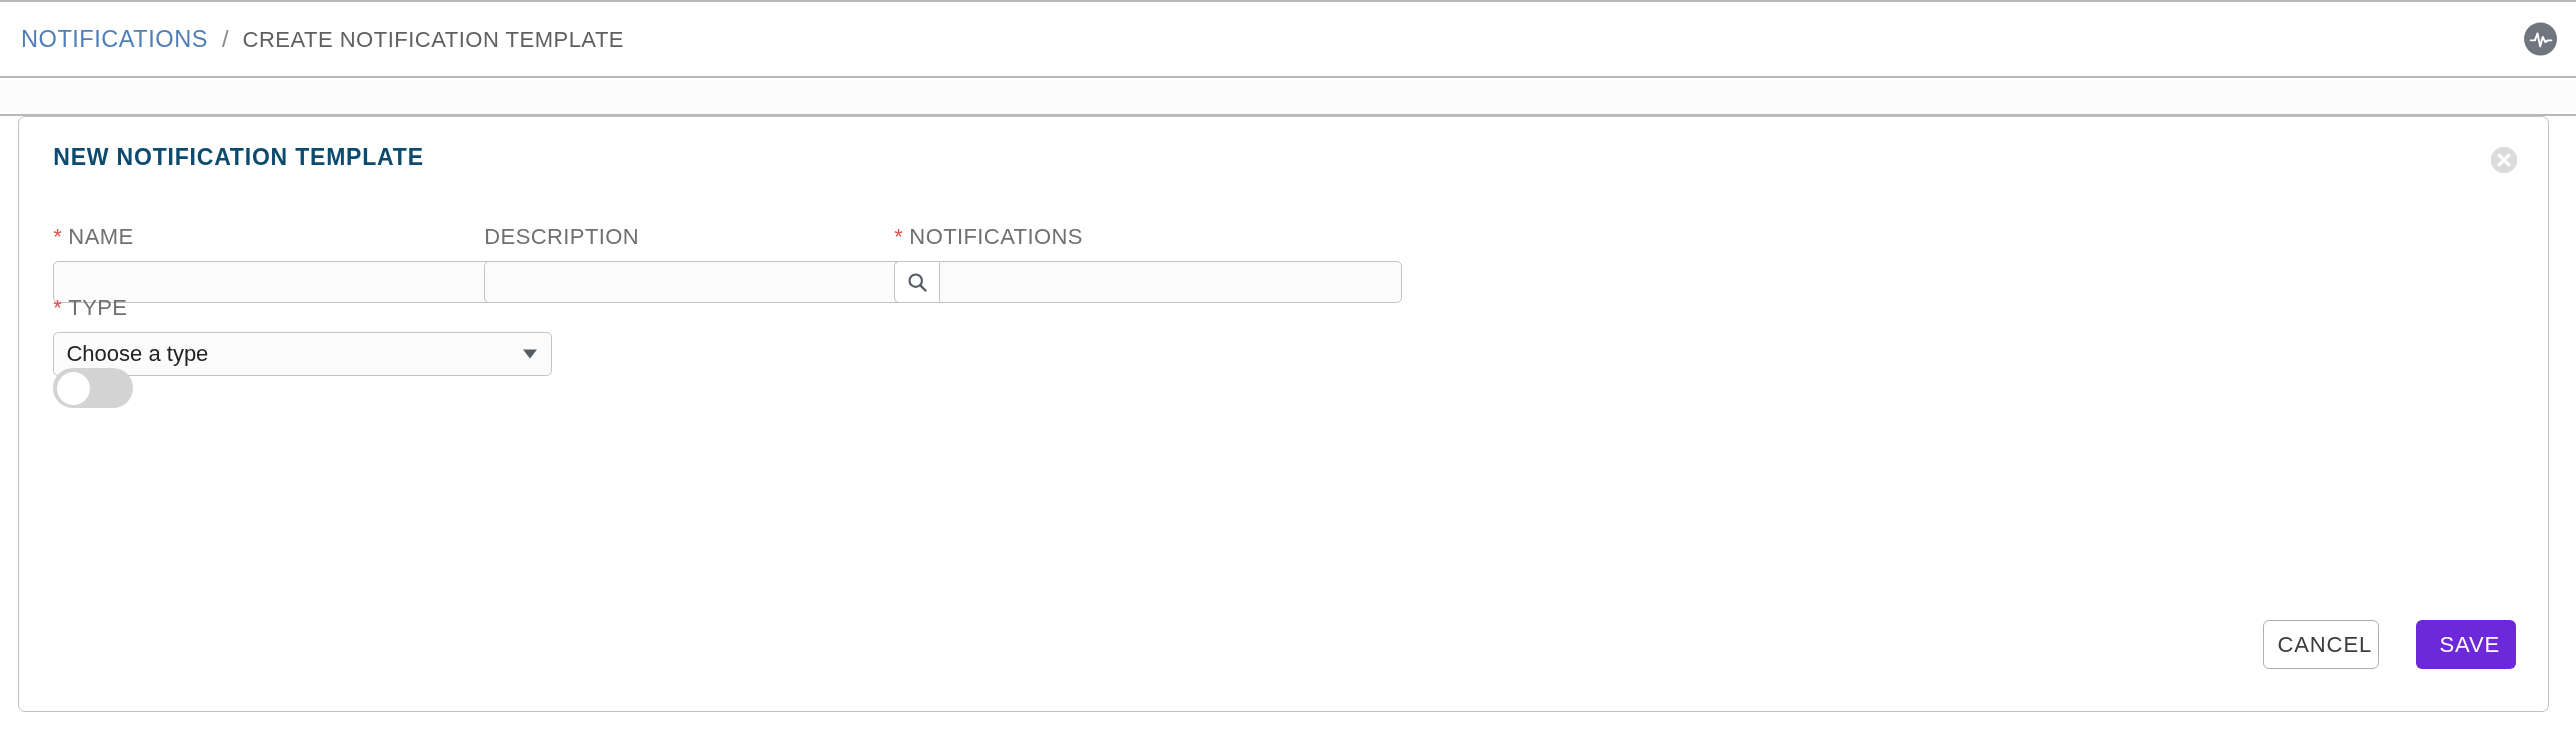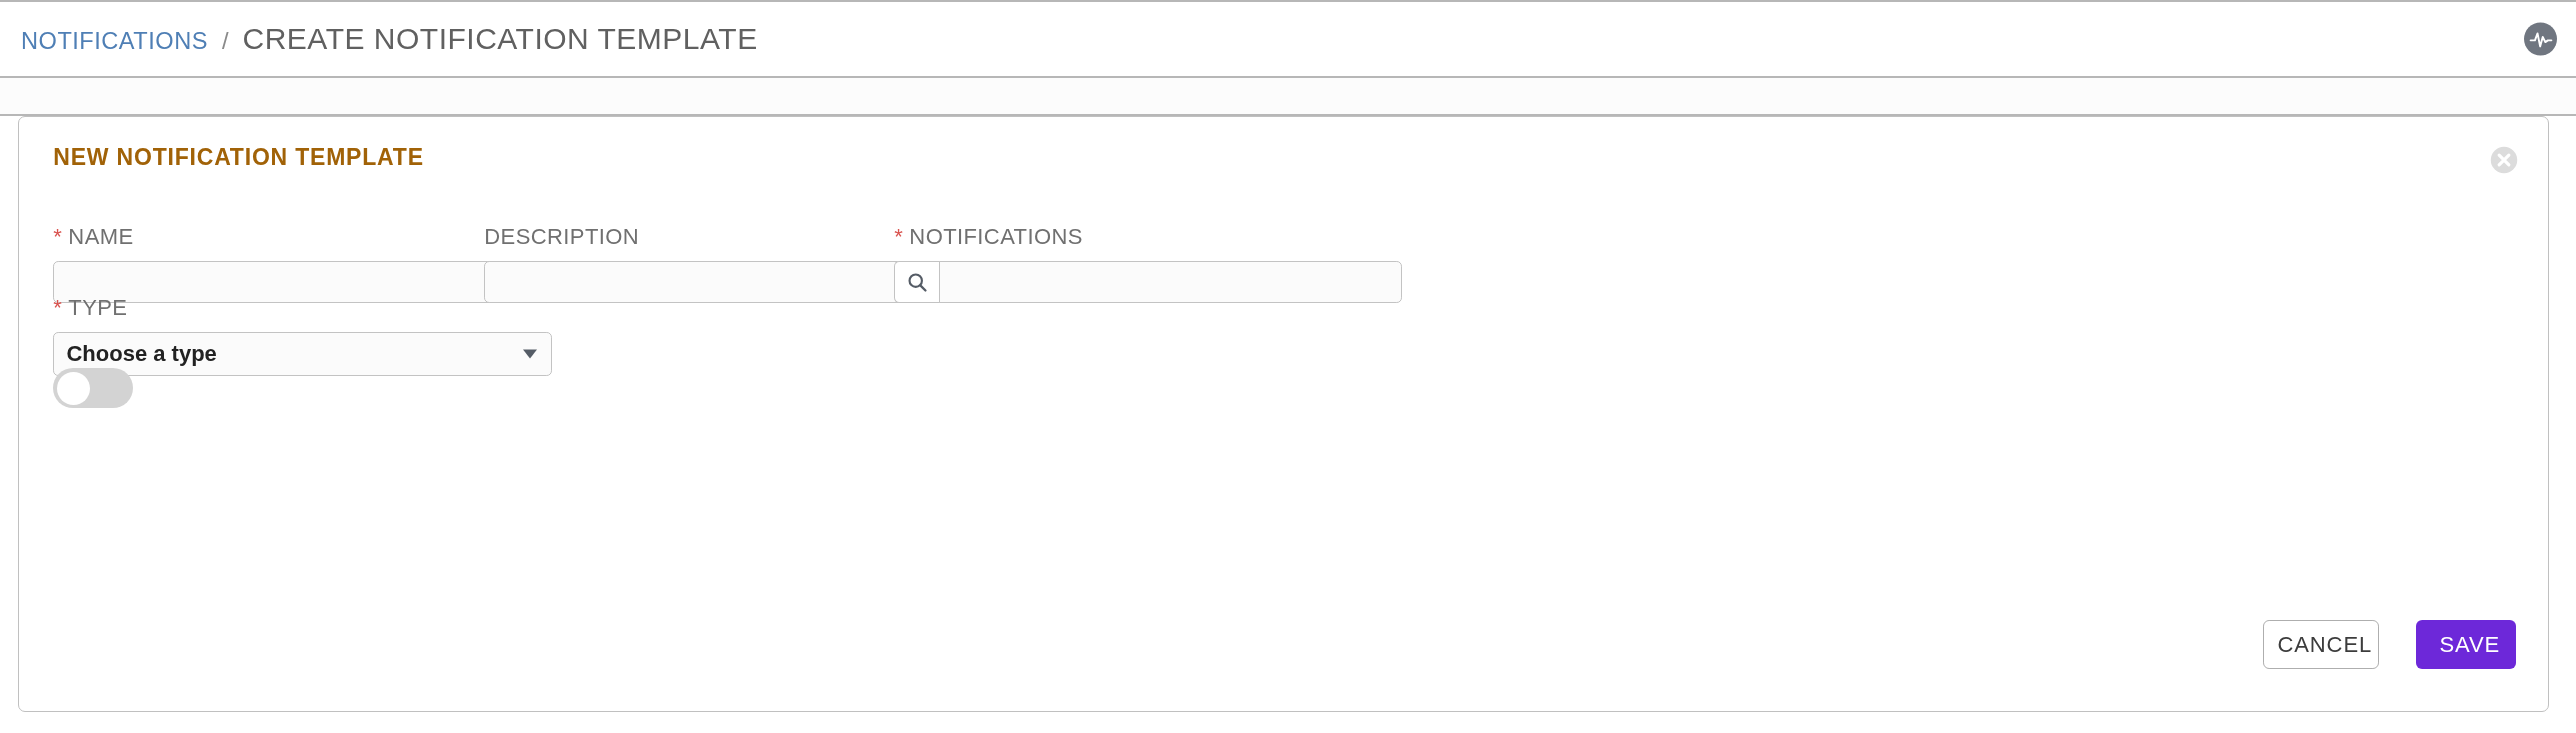--- a/index.html
+++ b/index.html
@@ -49,21 +49,21 @@
     text-decoration: none;
     cursor: pointer;
   }
   .crumb-sep {
     color: #8a8a8a;
     font-size: 23.6px;
     margin: 0 14px;
   }
   .crumb-current {
     color: #606060;
-    font-size: 30px;
+    font-size: 22px;
     letter-spacing: 0.5px;
   }
 
   .activity-icon {
     position: absolute;
     right: 19px;
     top: 50%;
     transform: translateY(-50%);
     width: 33px;
     height: 33px;
@@ -100,21 +100,21 @@
     border-radius: 7px;
     box-sizing: border-box;
   }
 
   .card-title {
     position: absolute;
     left: 34px;
     top: 27px;
     font-size: 23px;
     font-weight: bold;
-    color: #a16207;
+    color: #0c4a6e;
     letter-spacing: 0.8px;
   }
 
   .close-icon {
     position: absolute;
     right: 29px;
     top: 28px;
     width: 30px;
     height: 30px;
     cursor: pointer;
@@ -216,21 +216,20 @@
     background: #fbfbfb;
     border: 1.7px solid #c3c3c3;
     border-radius: 5.2px;
     box-sizing: border-box;
     display: flex;
     align-items: center;
     padding: 0 12.2px;
     font-size: 22px;
     color: #222222;
     cursor: pointer;
-    font-weight: bold;
   }
   .select-caret {
     position: absolute;
     right: 15.7px;
     top: 50%;
     transform: translateY(-50%);
     width: 0;
     height: 0;
     border-left: 7.9px solid transparent;
     border-right: 7.9px solid transparent;

